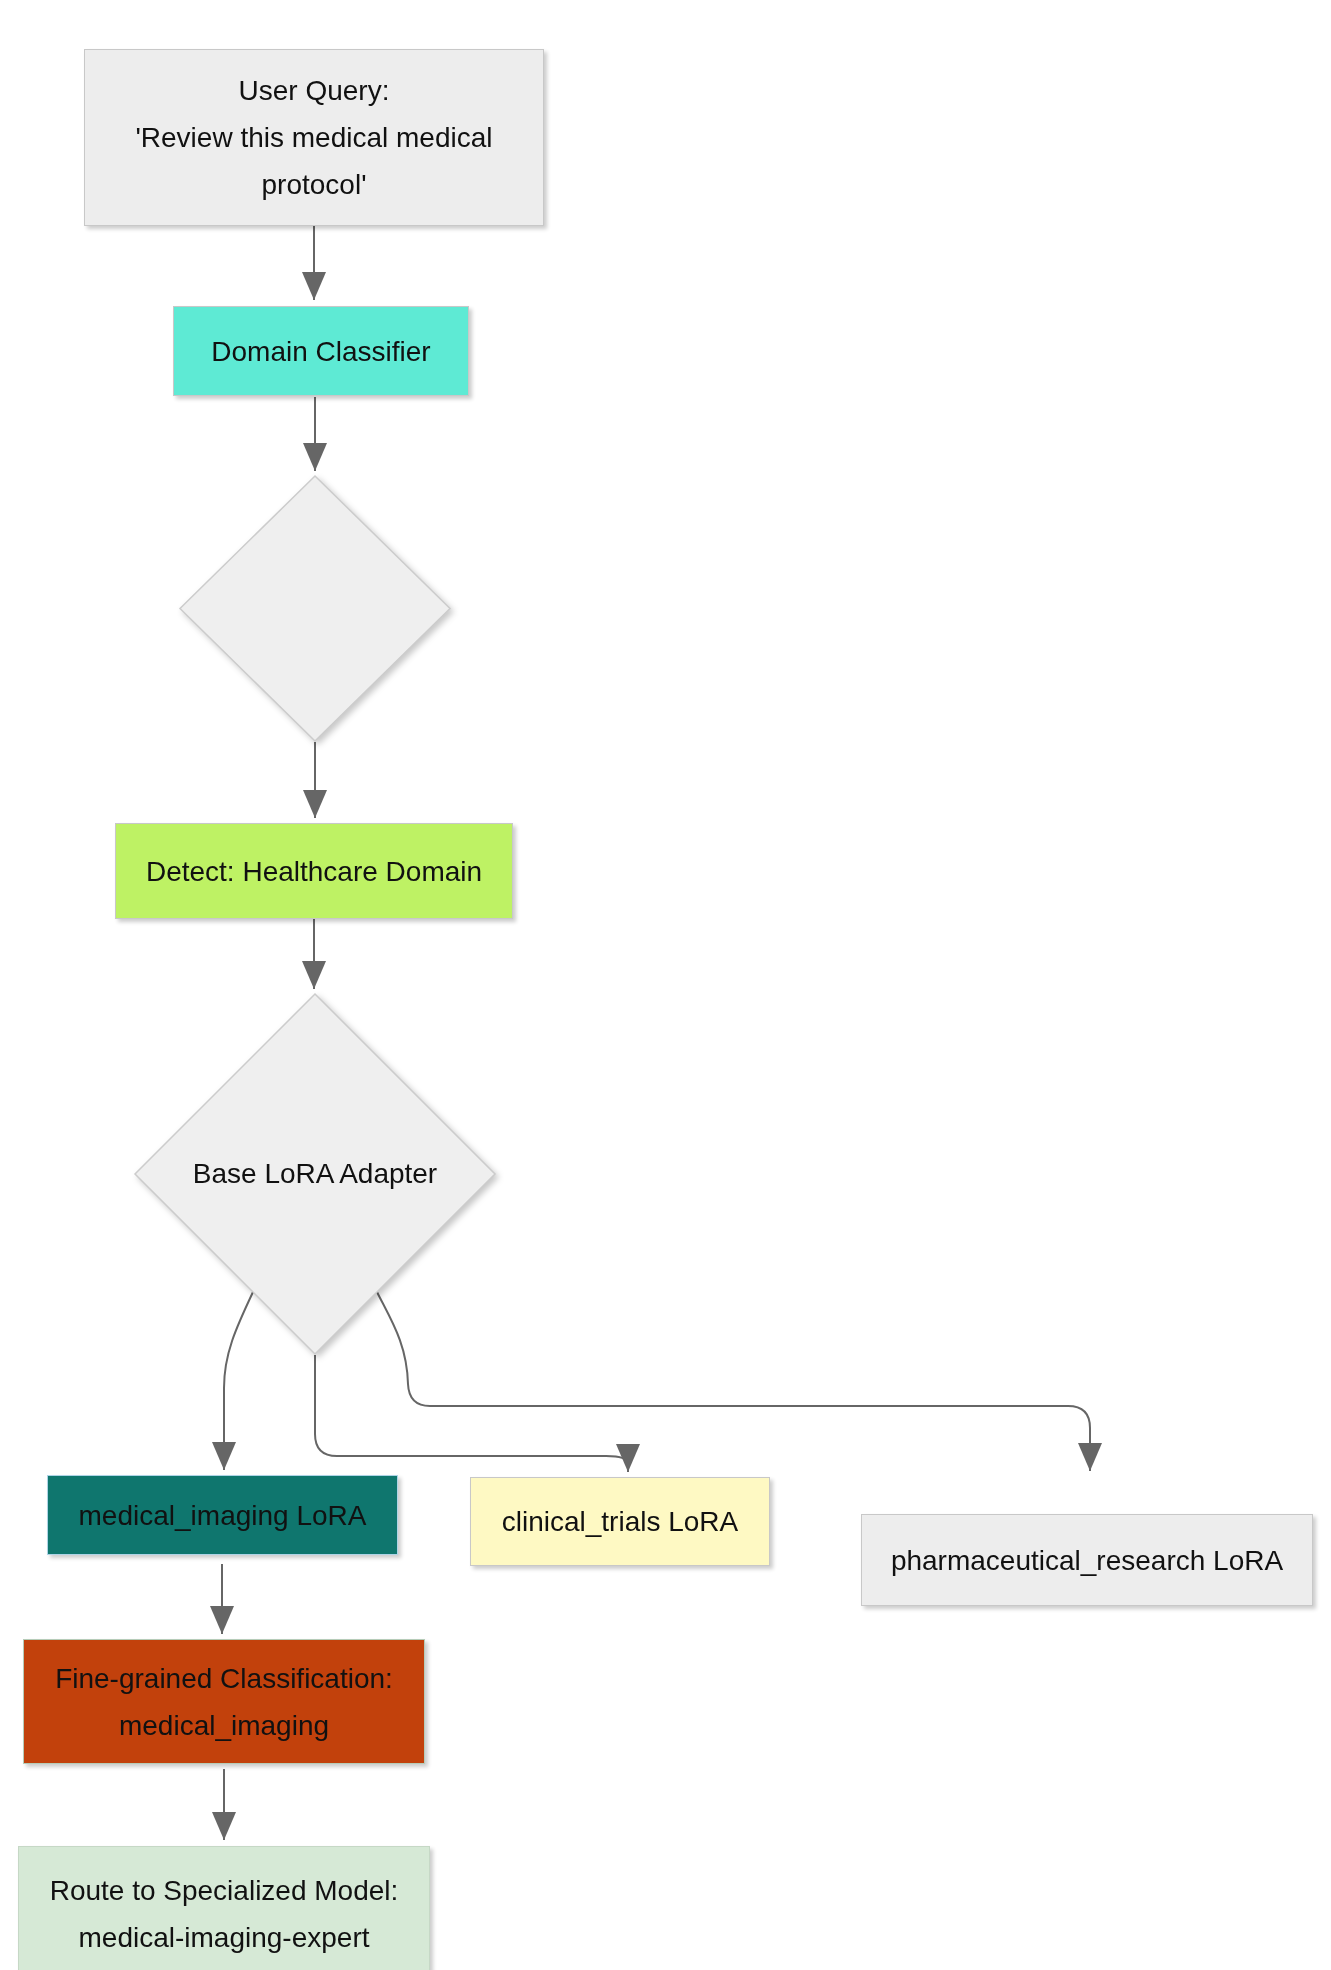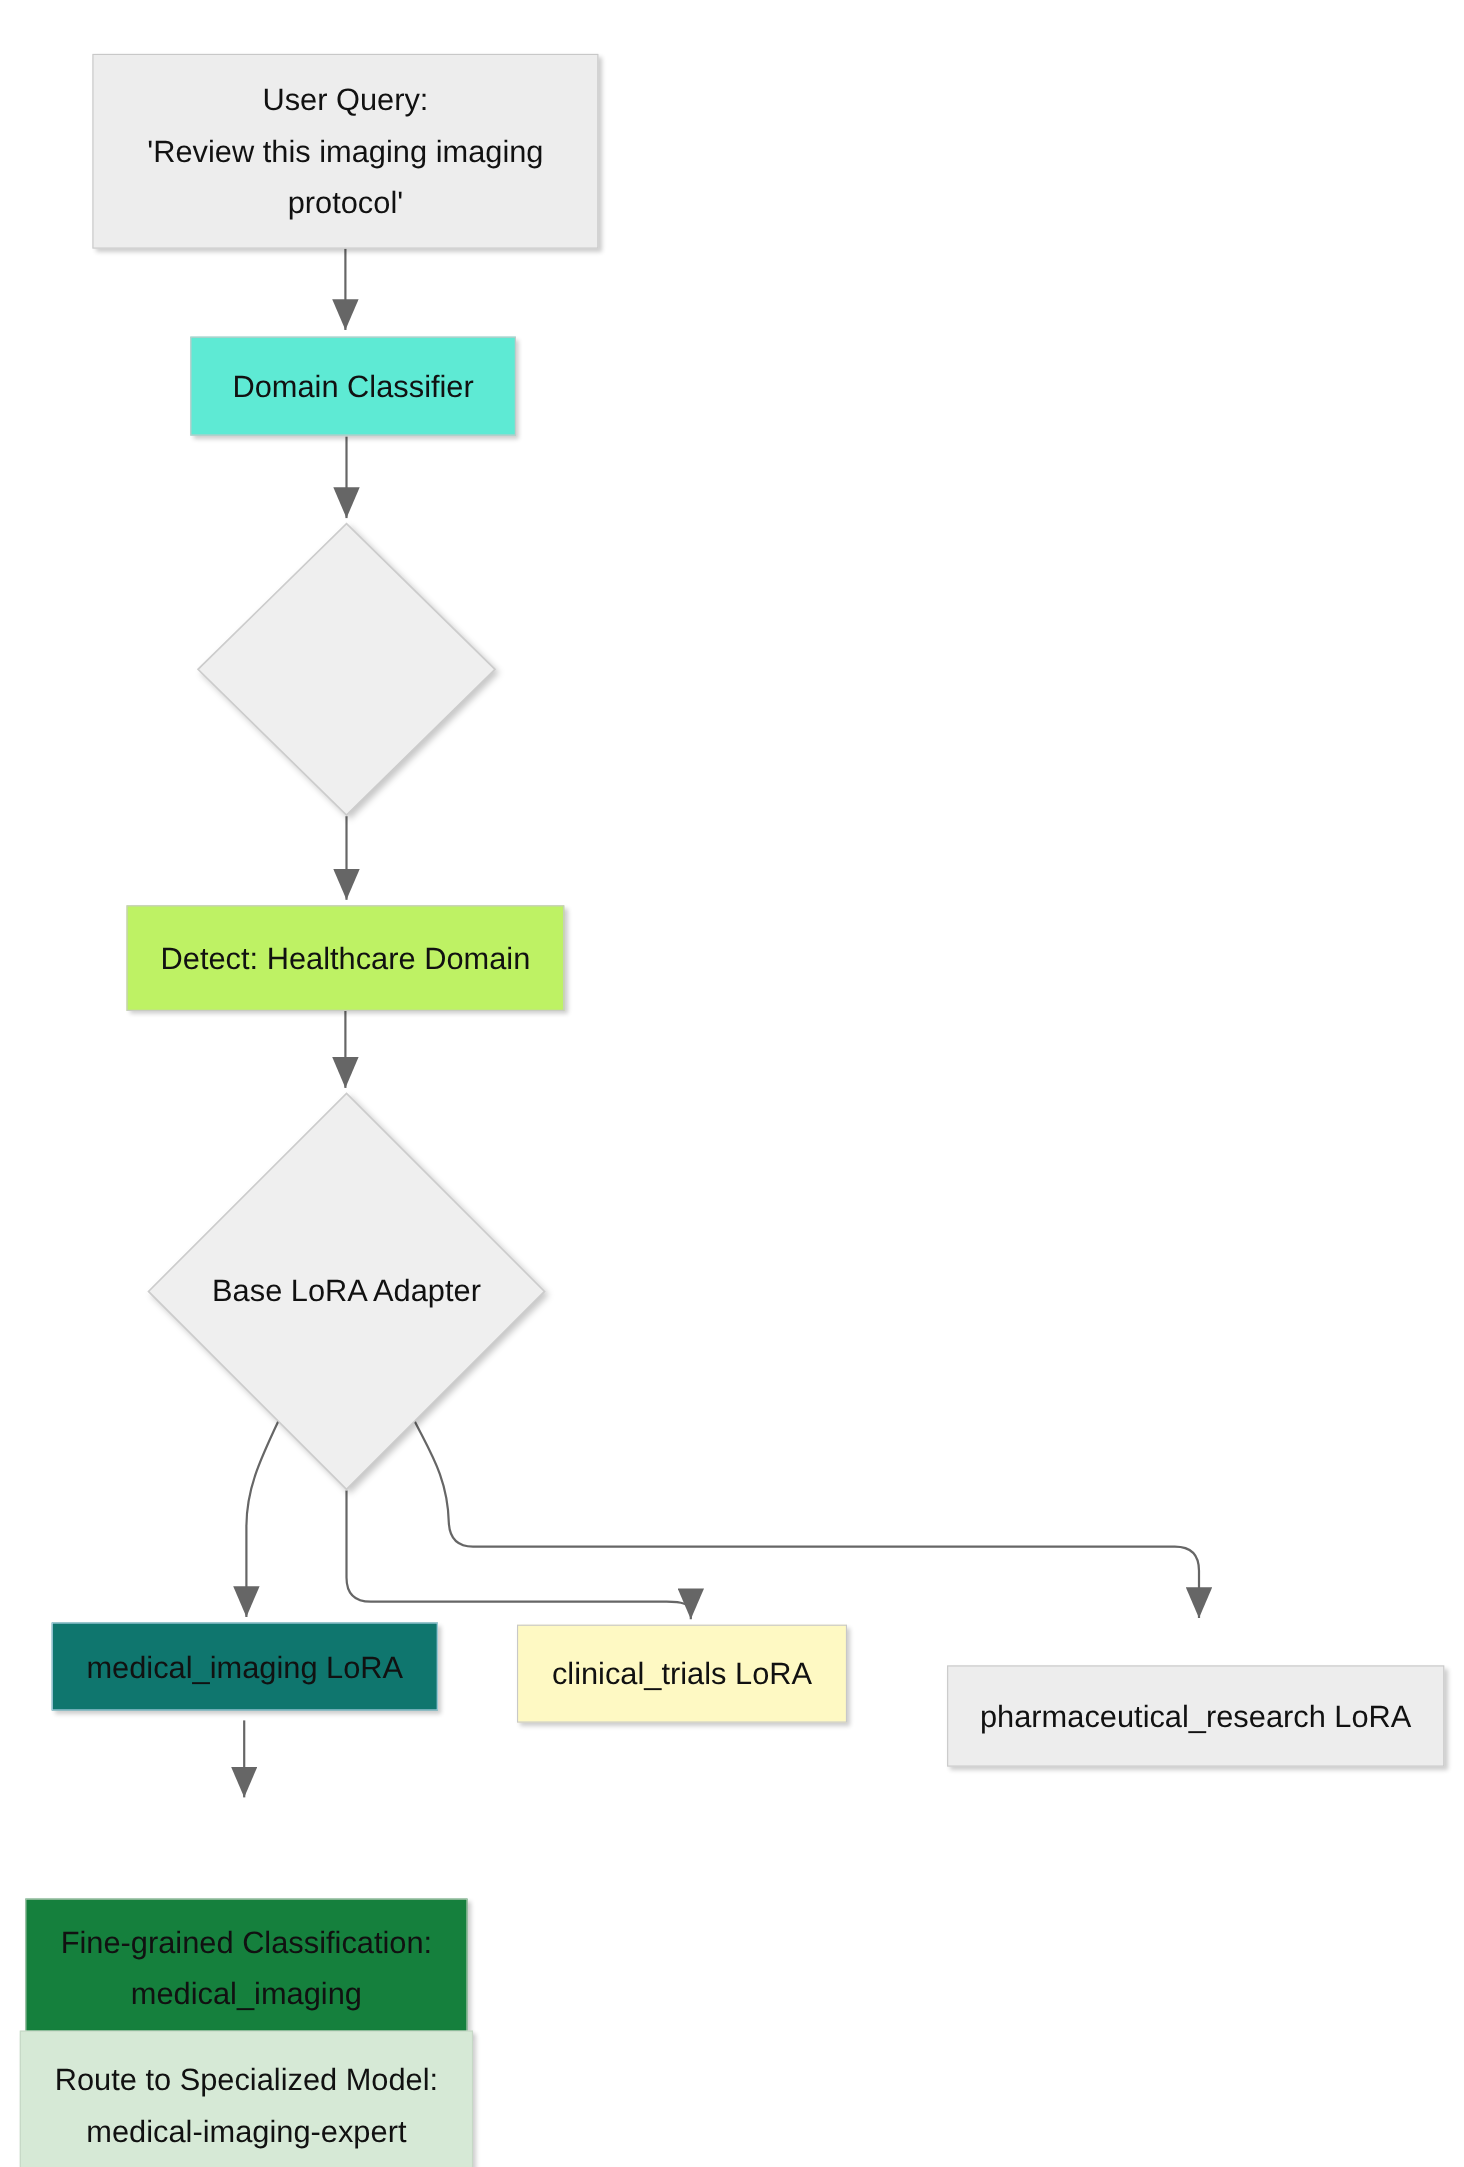--- a/index.html
+++ b/index.html
@@ -80,21 +80,21 @@
 
     <path class="edge" d="M224,1733 L224,1804" marker-end="url(#arrowhead)" stroke="#666666"></path>
 
     <polygon class="diamond" points="315,440 450,572.5 315,705 180,572.5" fill="#efefef" stroke="#cccccc"></polygon>
 
     <polygon class="diamond" points="315,958 495,1138 315,1318 135,1138" fill="#efefef" stroke="#cccccc"></polygon>
   </svg>
 
   <div class="node" style="left: 84px; top: 13px; width: 460px; height: 177px; background-color: rgb(237, 237, 237); border-color: rgb(200, 200, 200);">
     <span>User Query:</span>
-    <span>'Review this imaging imaging</span>
+    <span>'Review this medical medical</span>
     <span>protocol'</span>
   </div>
 
   <div class="node" style="left: 173px; top: 270px; width: 296px; height: 90px; background-color: #5eead4; border-color: rgb(200, 200, 200);">
     <span>Domain Classifier</span>
   </div>
 
 
   <div class="node" style="left: 115px; top: 787px; width: 398px; height: 96px; background-color: #bef264; border-color: rgb(200, 200, 200);">
     <span>Detect: Healthcare Domain</span>
@@ -109,21 +109,21 @@
   </div>
 
   <div class="node" style="left: 470px; top: 1441px; width: 300px; height: 89px; background-color: #fef9c3; border-color: rgb(200, 200, 200);">
     <span>clinical_trials LoRA</span>
   </div>
 
   <div class="node" style="left: 861px; top: 1478px; width: 452px; height: 92px; background-color: rgb(237, 237, 237); border-color: rgb(200, 200, 200);">
     <span>pharmaceutical_research LoRA</span>
   </div>
 
-  <div class="node" style="left: 23px; top: 1690px; width: 402px; height: 125px; background-color: #15803d; border-color: rgb(182, 204, 184);">
+  <div class="node" style="left: 23px; top: 1603px; width: 402px; height: 125px; background-color: #c2410c; border-color: rgb(182, 204, 184);">
     <span>Fine-grained Classification:</span>
     <span>medical_imaging</span>
   </div>
 
   <div class="node" style="left: 18px; top: 1810px; width: 412px; height: 135px; background-color: rgb(214, 233, 214); border-color: rgb(198, 216, 198);">
     <span>Route to Specialized Model:</span>
     <span>medical-imaging-expert</span>
   </div>
 
 </div>

